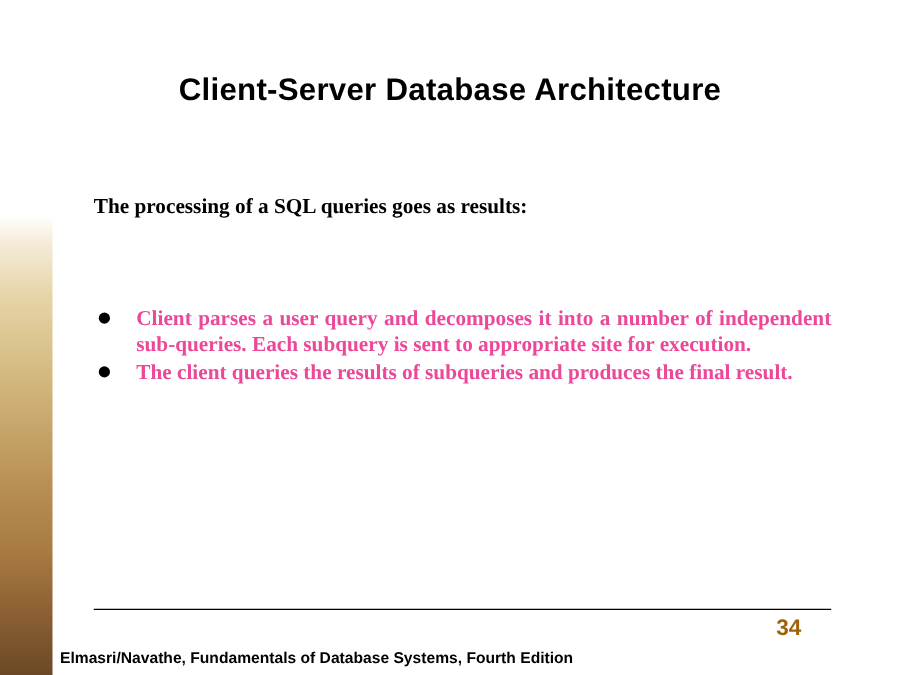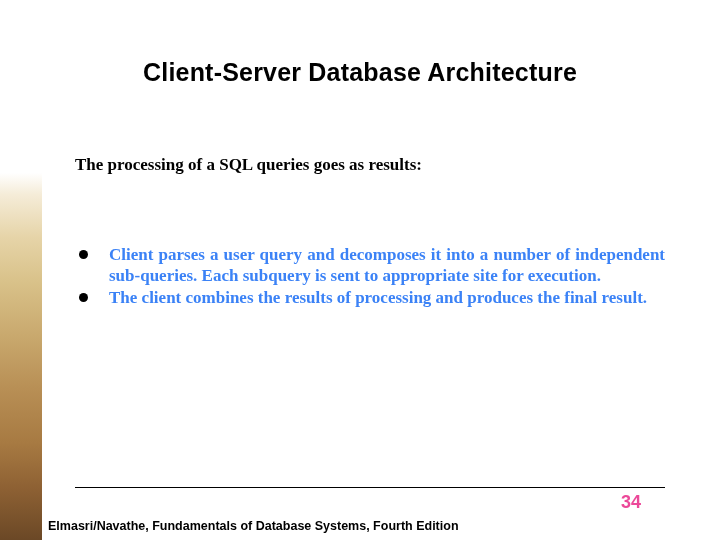--- a/index.html
+++ b/index.html
@@ -58,21 +58,21 @@
     color: #000;
   }
   .bullets {
     position: absolute;
     top: 245px;
     left: 75px;
     width: 590px;
     font-family: "Times New Roman", Times, serif;
     font-weight: bold;
     font-size: 17px;
-    color: #3b82f6;
+    color: #ec4899;
     list-style: none;
   }
   .bullets li {
     position: relative;
     padding-left: 34px;
     text-align: justify;
     line-height: 1.22;
     margin-bottom: 2px;
   }
   .bullets li::before {
@@ -115,36 +115,36 @@
     font-size: 9.5px;
     color: #000;
   }
   .page-num {
     position: absolute;
     right: 24px;
     top: 492px;
     font-family: Arial, Helvetica, sans-serif;
     font-weight: bold;
     font-size: 18px;
-    color: #ec4899;
+    color: #a16207;
   }
 </style>
 </head>
 <body>
 
 <div class="left-strip"></div>
 
 <div class="slide">
 
   <div class="title">Client-Server Database Architecture</div>
 
   <div class="intro">The processing of a SQL queries goes as results:</div>
 
   <ul class="bullets">
     <li>Client parses a user query and decomposes it into a number of independent sub-queries. Each subquery is sent to appropriate site for execution.</li>
-    <li>The client combines the results of processing and produces the final result.</li>
+    <li>The client queries the results of subqueries and produces the final result.</li>
   </ul>
 
   <div class="footer-line"></div>
   <div class="footer-main">Elmasri/Navathe, Fundamentals of Database Systems, Fourth Edition</div>
   <div class="page-num">34</div>
 
 </div>
 
 </body></html>

